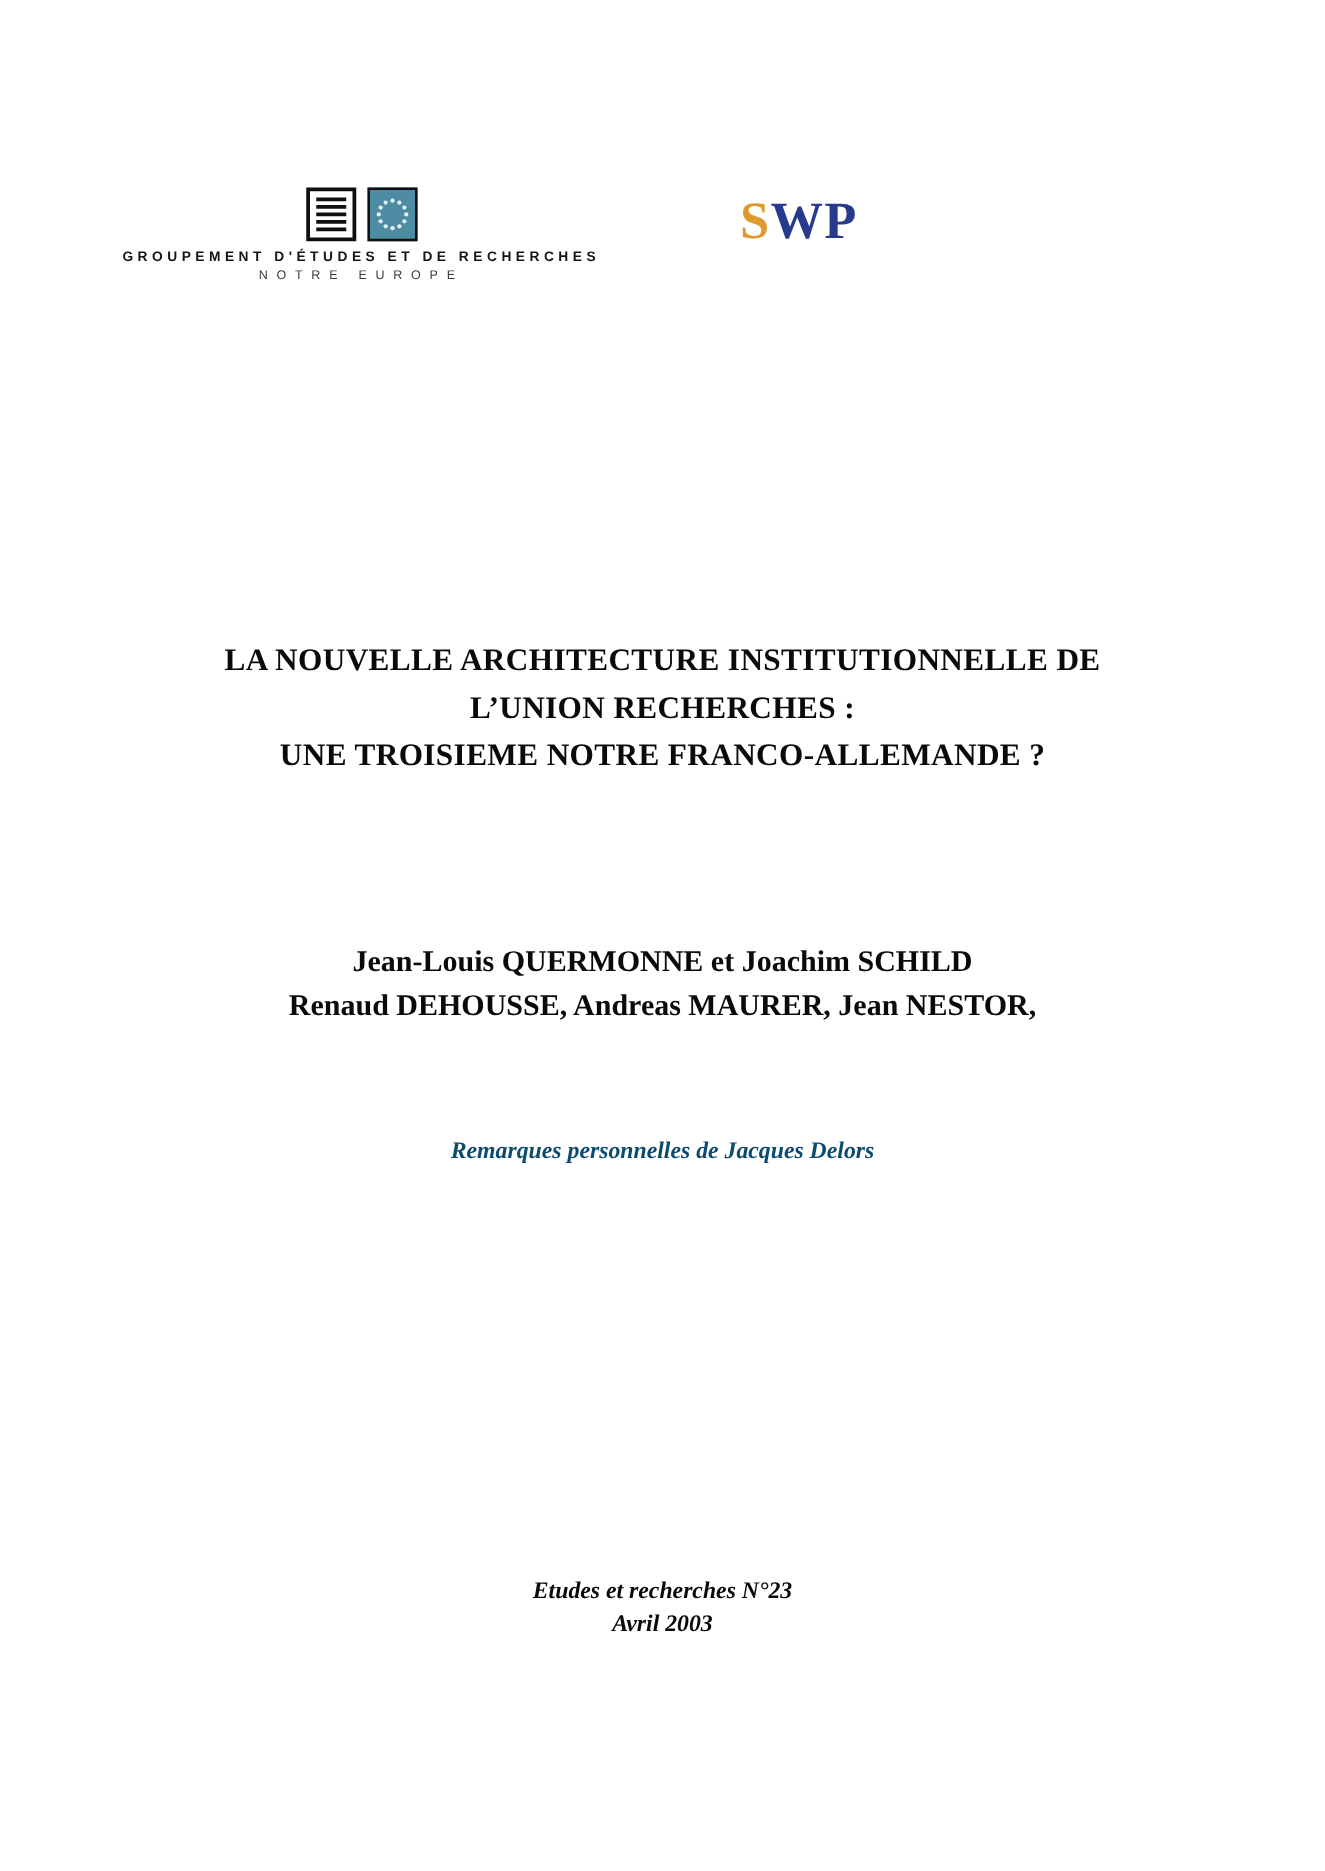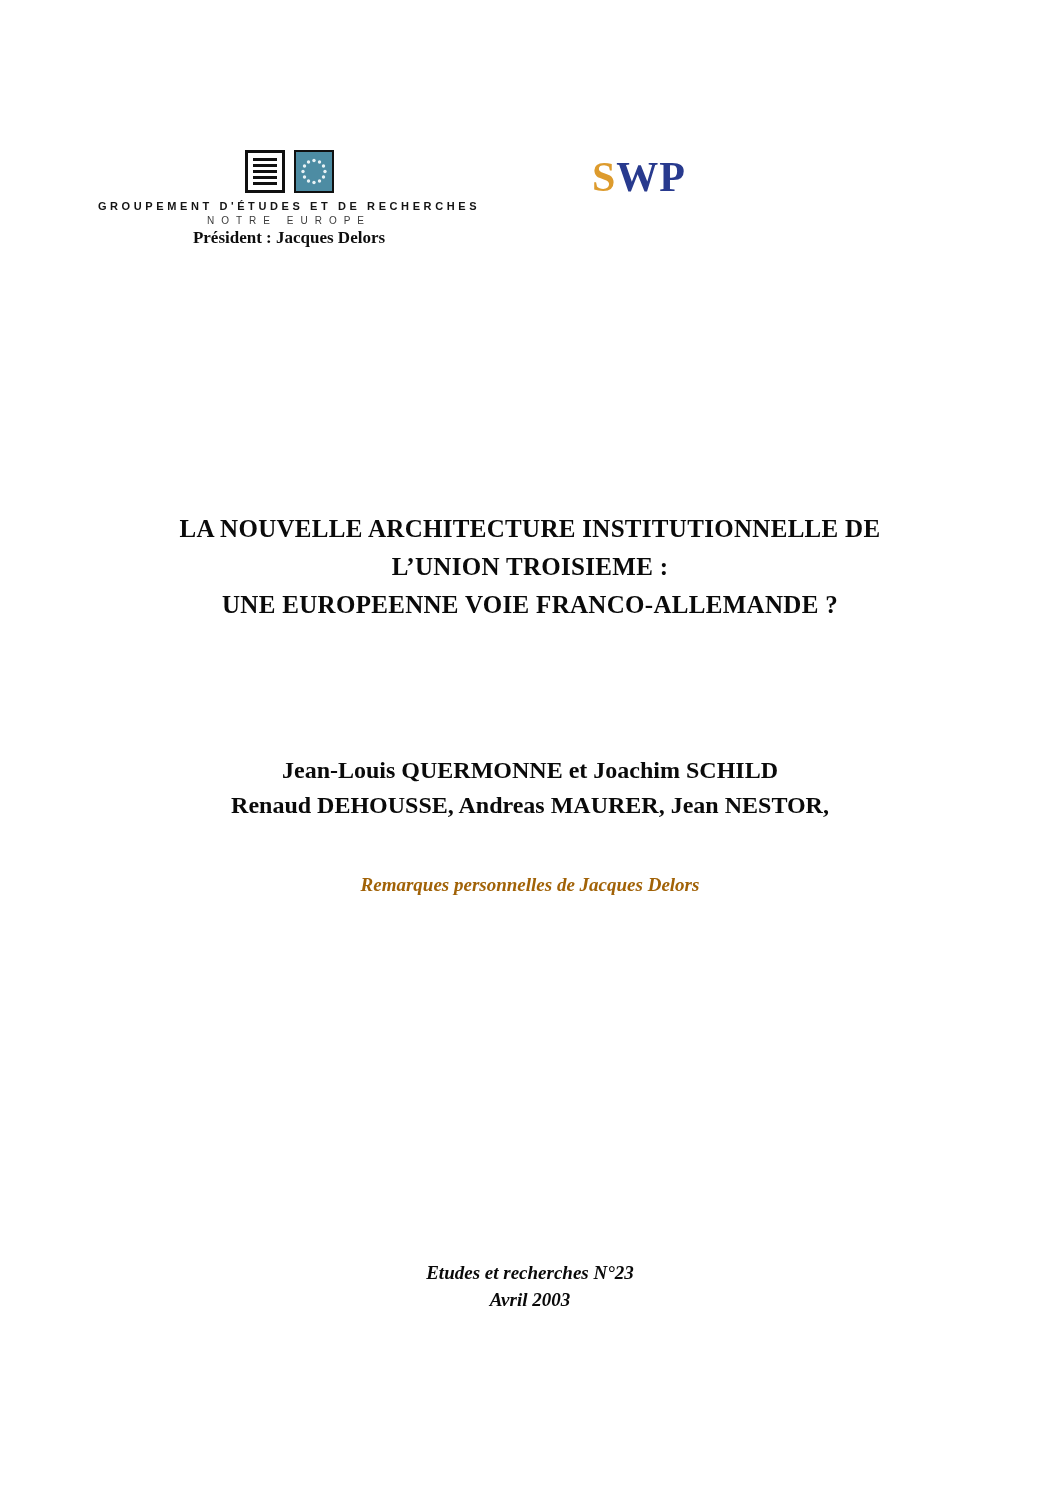--- a/index.html
+++ b/index.html
@@ -123,27 +123,27 @@
     text-align: center;
     font-weight: bold;
     font-size: 24px;
     line-height: 35px;
     color: #0a0a0a;
   }
 
   
   .note {
     position: absolute;
-    top: 874px;
+    top: 910px;
     left: 0; width: 100%;
     text-align: center;
     font-weight: bold;
     font-style: italic;
     font-size: 19px;
-    color: #a16207;
+    color: #0c4a6e;
   }
 
   
   .footer {
     position: absolute;
     top: 1259px;
     left: 0; width: 100%;
     text-align: center;
     font-weight: bold;
     font-style: italic;
@@ -180,33 +180,32 @@
             <circle cx="8.5" cy="25" r="1.7"></circle>
             <circle cx="7" cy="19.5" r="1.7"></circle>
             <circle cx="8.5" cy="14" r="1.7"></circle>
             <circle cx="12.5" cy="10" r="1.7"></circle>
           </g>
         </svg>
       </span>
     </div>
     <div class="org-line">GROUPEMENT D'ÉTUDES ET DE RECHERCHES</div>
     <div class="notre-line">NOTRE EUROPE</div>
-    <div class="president-line">Président : Jacques Delors</div>
   </div>
 
   <div class="logo-right">
     <div class="swp-acronym">
       <span class="swp-s">S</span><span class="swp-wp">WP</span>
     </div>
   </div>
 
   <div class="doc-title">
     <div>LA NOUVELLE ARCHITECTURE INSTITUTIONNELLE DE</div>
-    <div>L’UNION TROISIEME :</div>
-    <div>UNE EUROPEENNE VOIE FRANCO-ALLEMANDE ?</div>
+    <div>L’UNION RECHERCHES :</div>
+    <div>UNE TROISIEME NOTRE FRANCO-ALLEMANDE ?</div>
   </div>
 
   <div class="authors">
     <div>Jean-Louis QUERMONNE et Joachim SCHILD</div>
     <div>Renaud DEHOUSSE, Andreas MAURER, Jean NESTOR,</div>
   </div>
 
   <div class="note">Remarques personnelles de Jacques Delors</div>
 
   <div class="footer">

